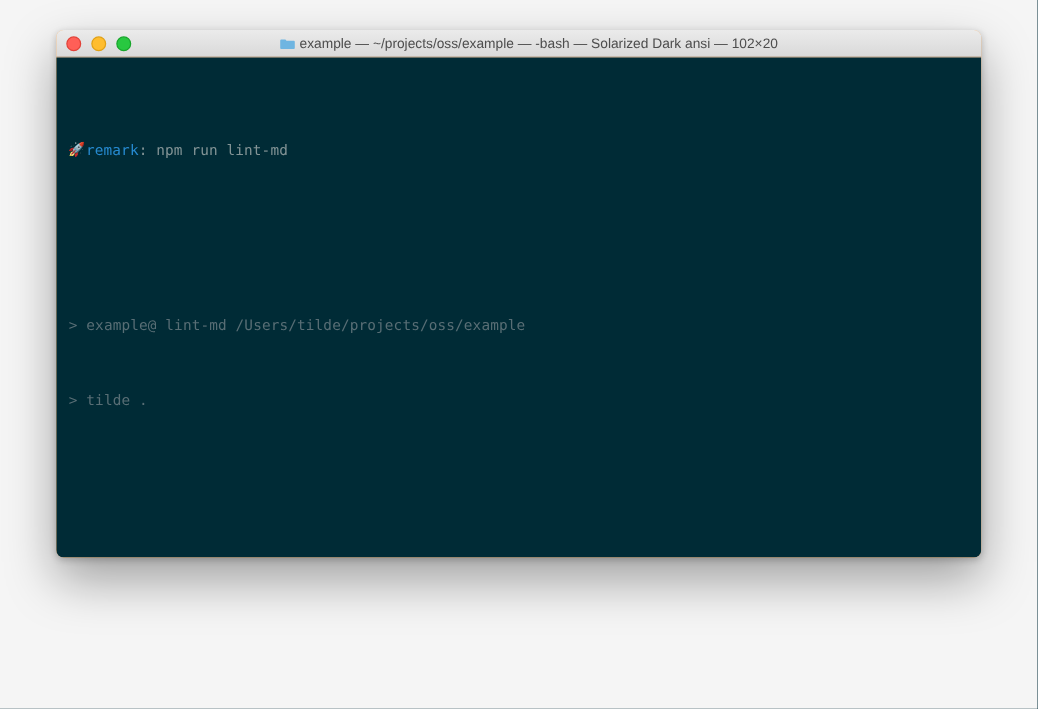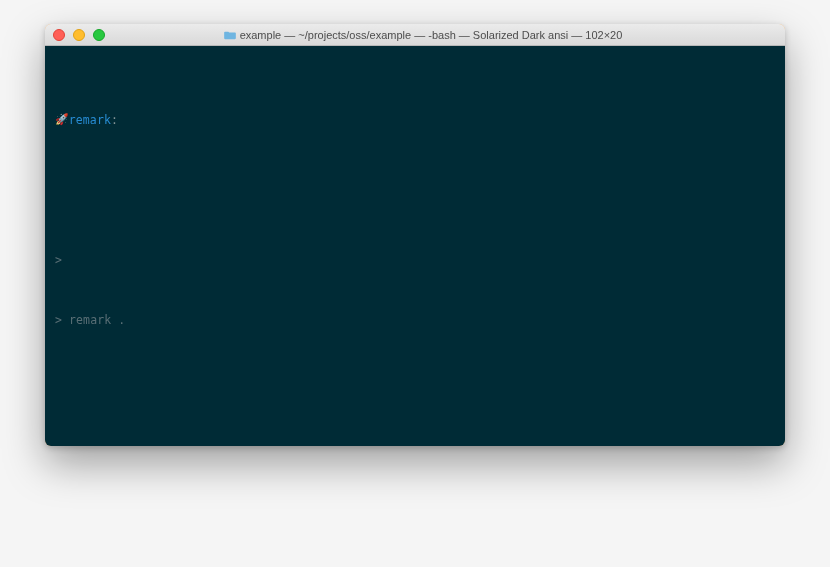--- a/index.html
+++ b/index.html
@@ -72,26 +72,26 @@
         <svg viewBox="0 0 14 12" width="12" height="10">
             <path fill="#6fb5e1" d="M1 2h4l1 1h7a1 1 0 0 1 1 1v6a1 1 0 0 1-1 1H1a1 1 0 0 1-1-1V3a1 1 0 0 1 1-1z"></path>
           </svg>
       </span>
       <span>example — ~/projects/oss/example — -bash — Solarized Dark ansi — 102×20</span>
     </div>
   </div>
 
   <div class="term">
     
-    <div class="row"><span class="rocket">🚀</span> <span class="blue">remark</span><span class="base0">: </span></div>
+    <div class="row"><span class="rocket">🚀</span> <span class="blue">remark</span><span class="base0">: </span><span class="base0">npm run lint-md</span></div>
     <div class="row"> </div>
 
     
-    <div class="row"><span class="base01">&gt; </span></div>
-    <div class="row"><span class="base01">&gt; </span><span class="base01">remark .</span></div>
+    <div class="row"><span class="base01">&gt; </span><span class="base01">example@ lint-md /Users/tilde/projects/oss/example</span></div>
+    <div class="row"><span class="base01">&gt; </span><span class="base01">tilde .</span></div>
     <div class="row"> </div>
     <div class="row"> </div>
 
     
     
 
     
     
     
     <div class="row"> </div>

